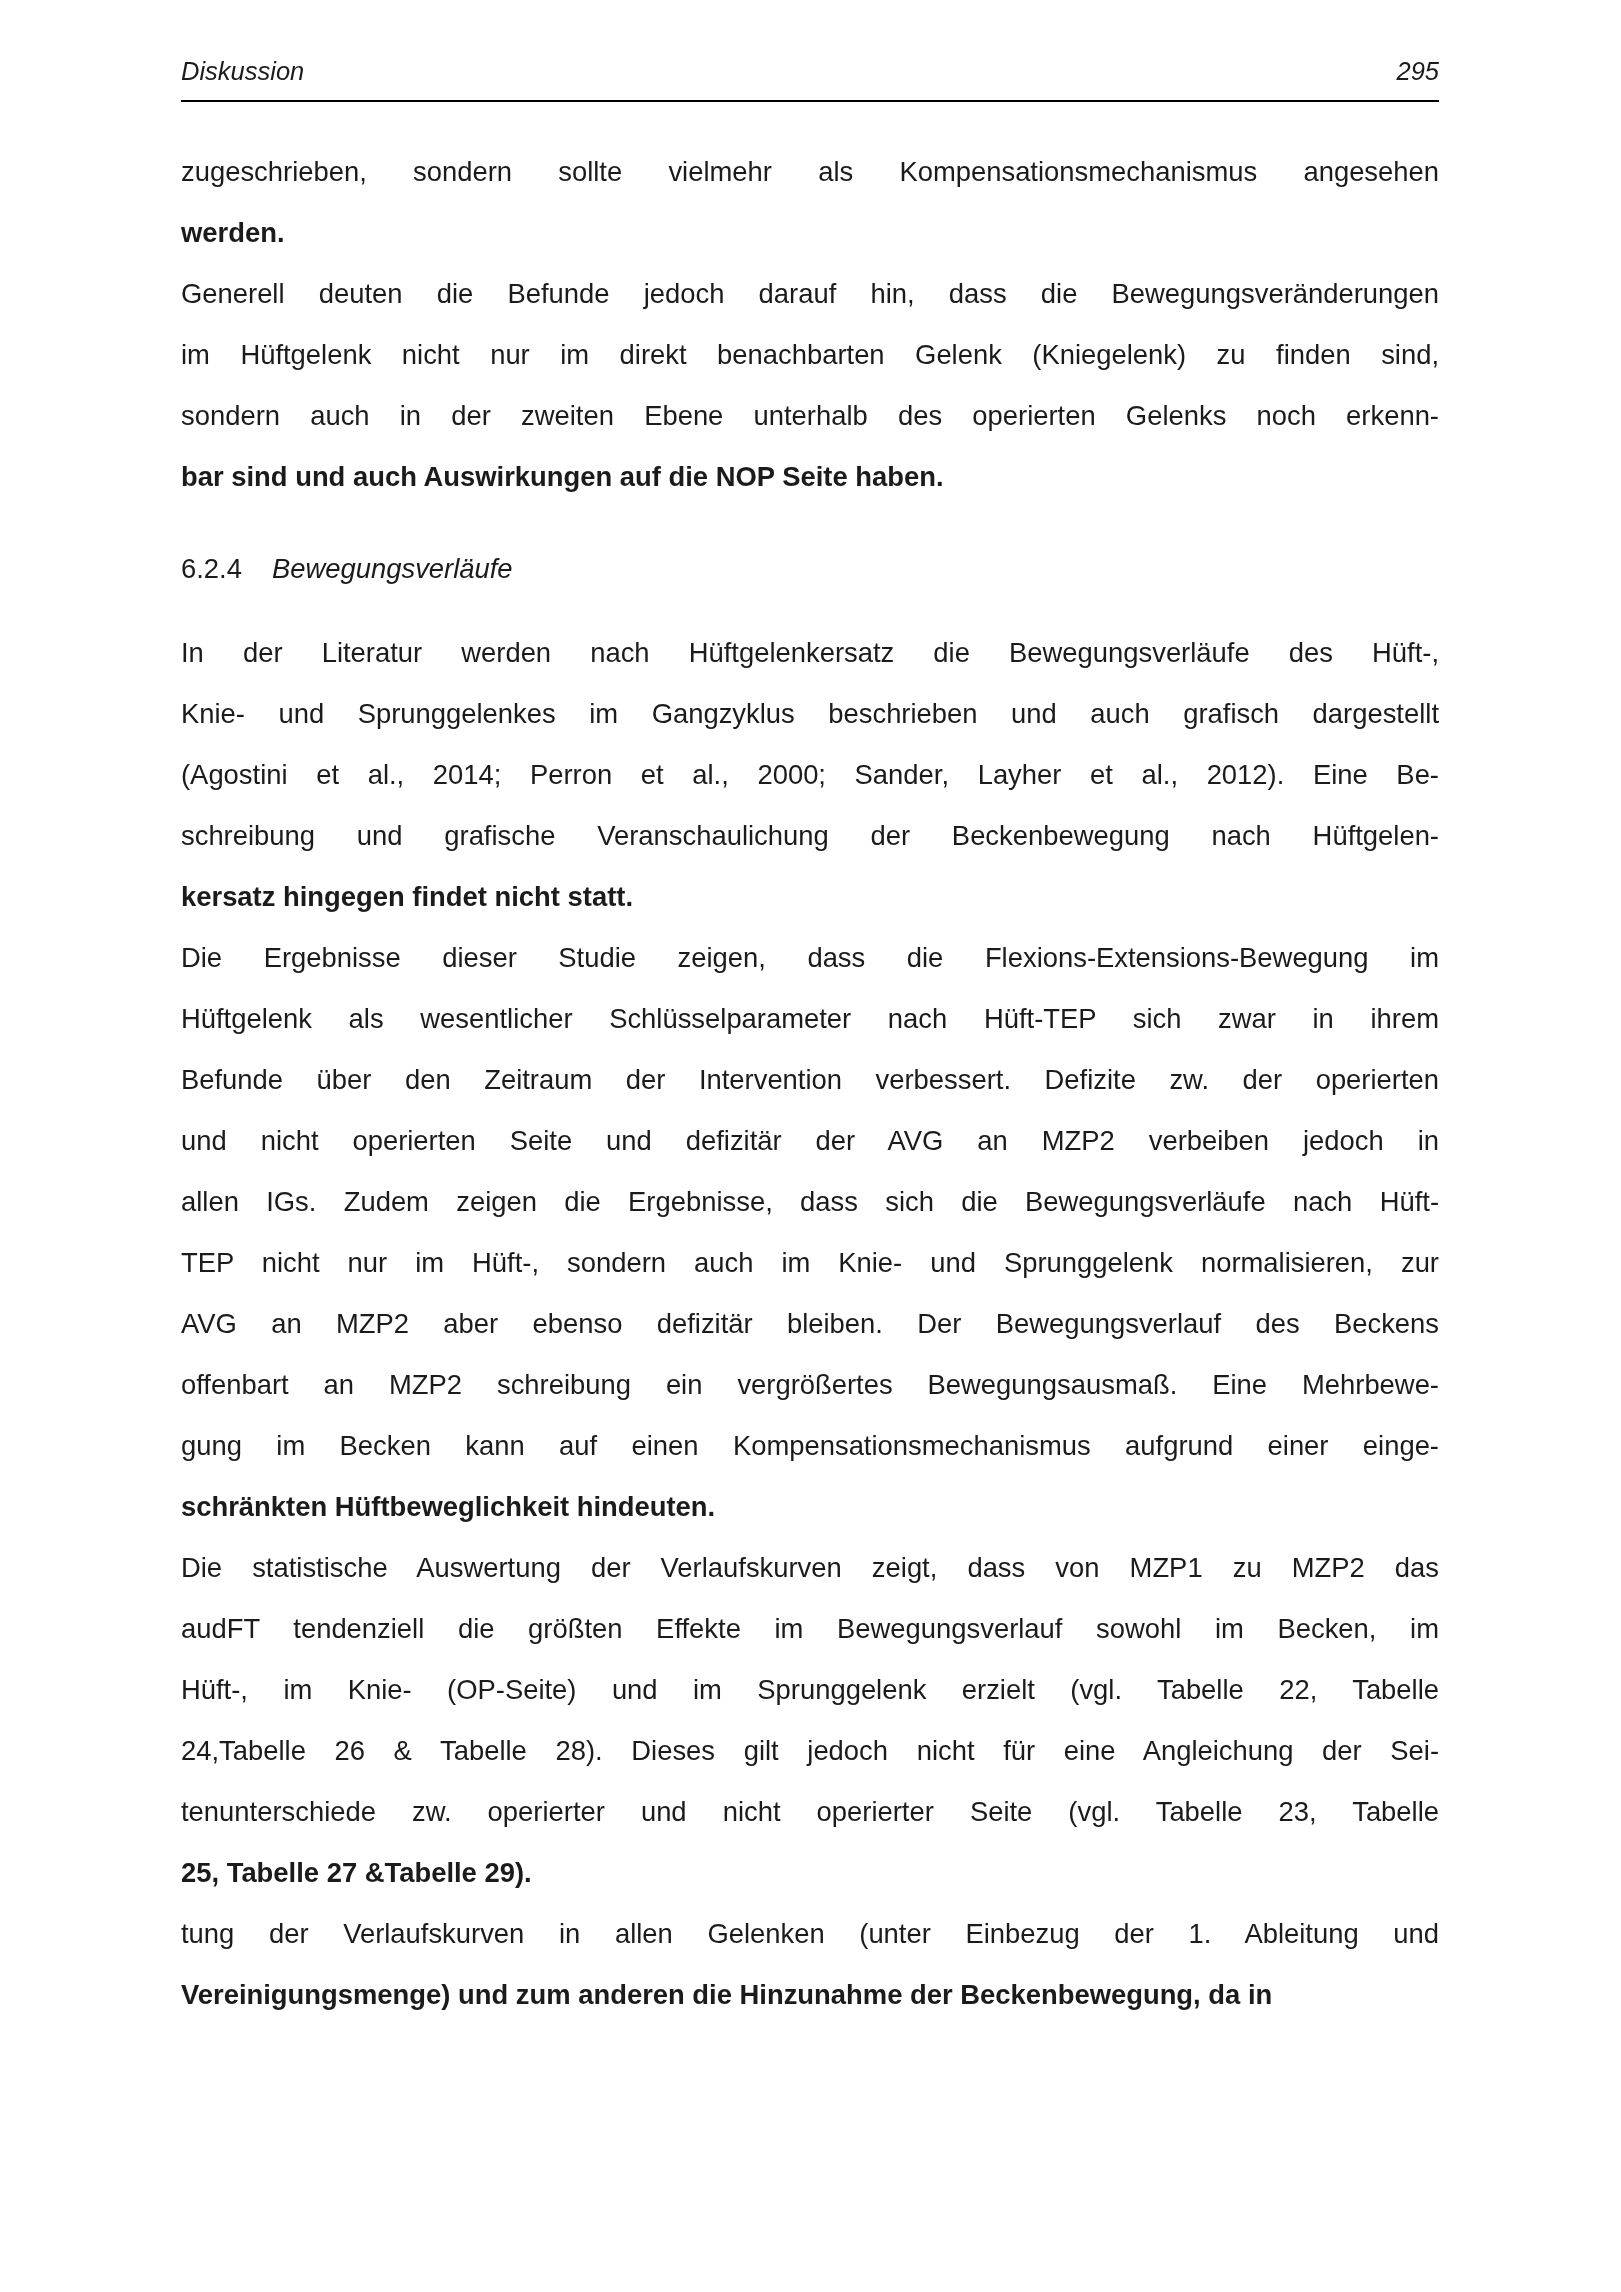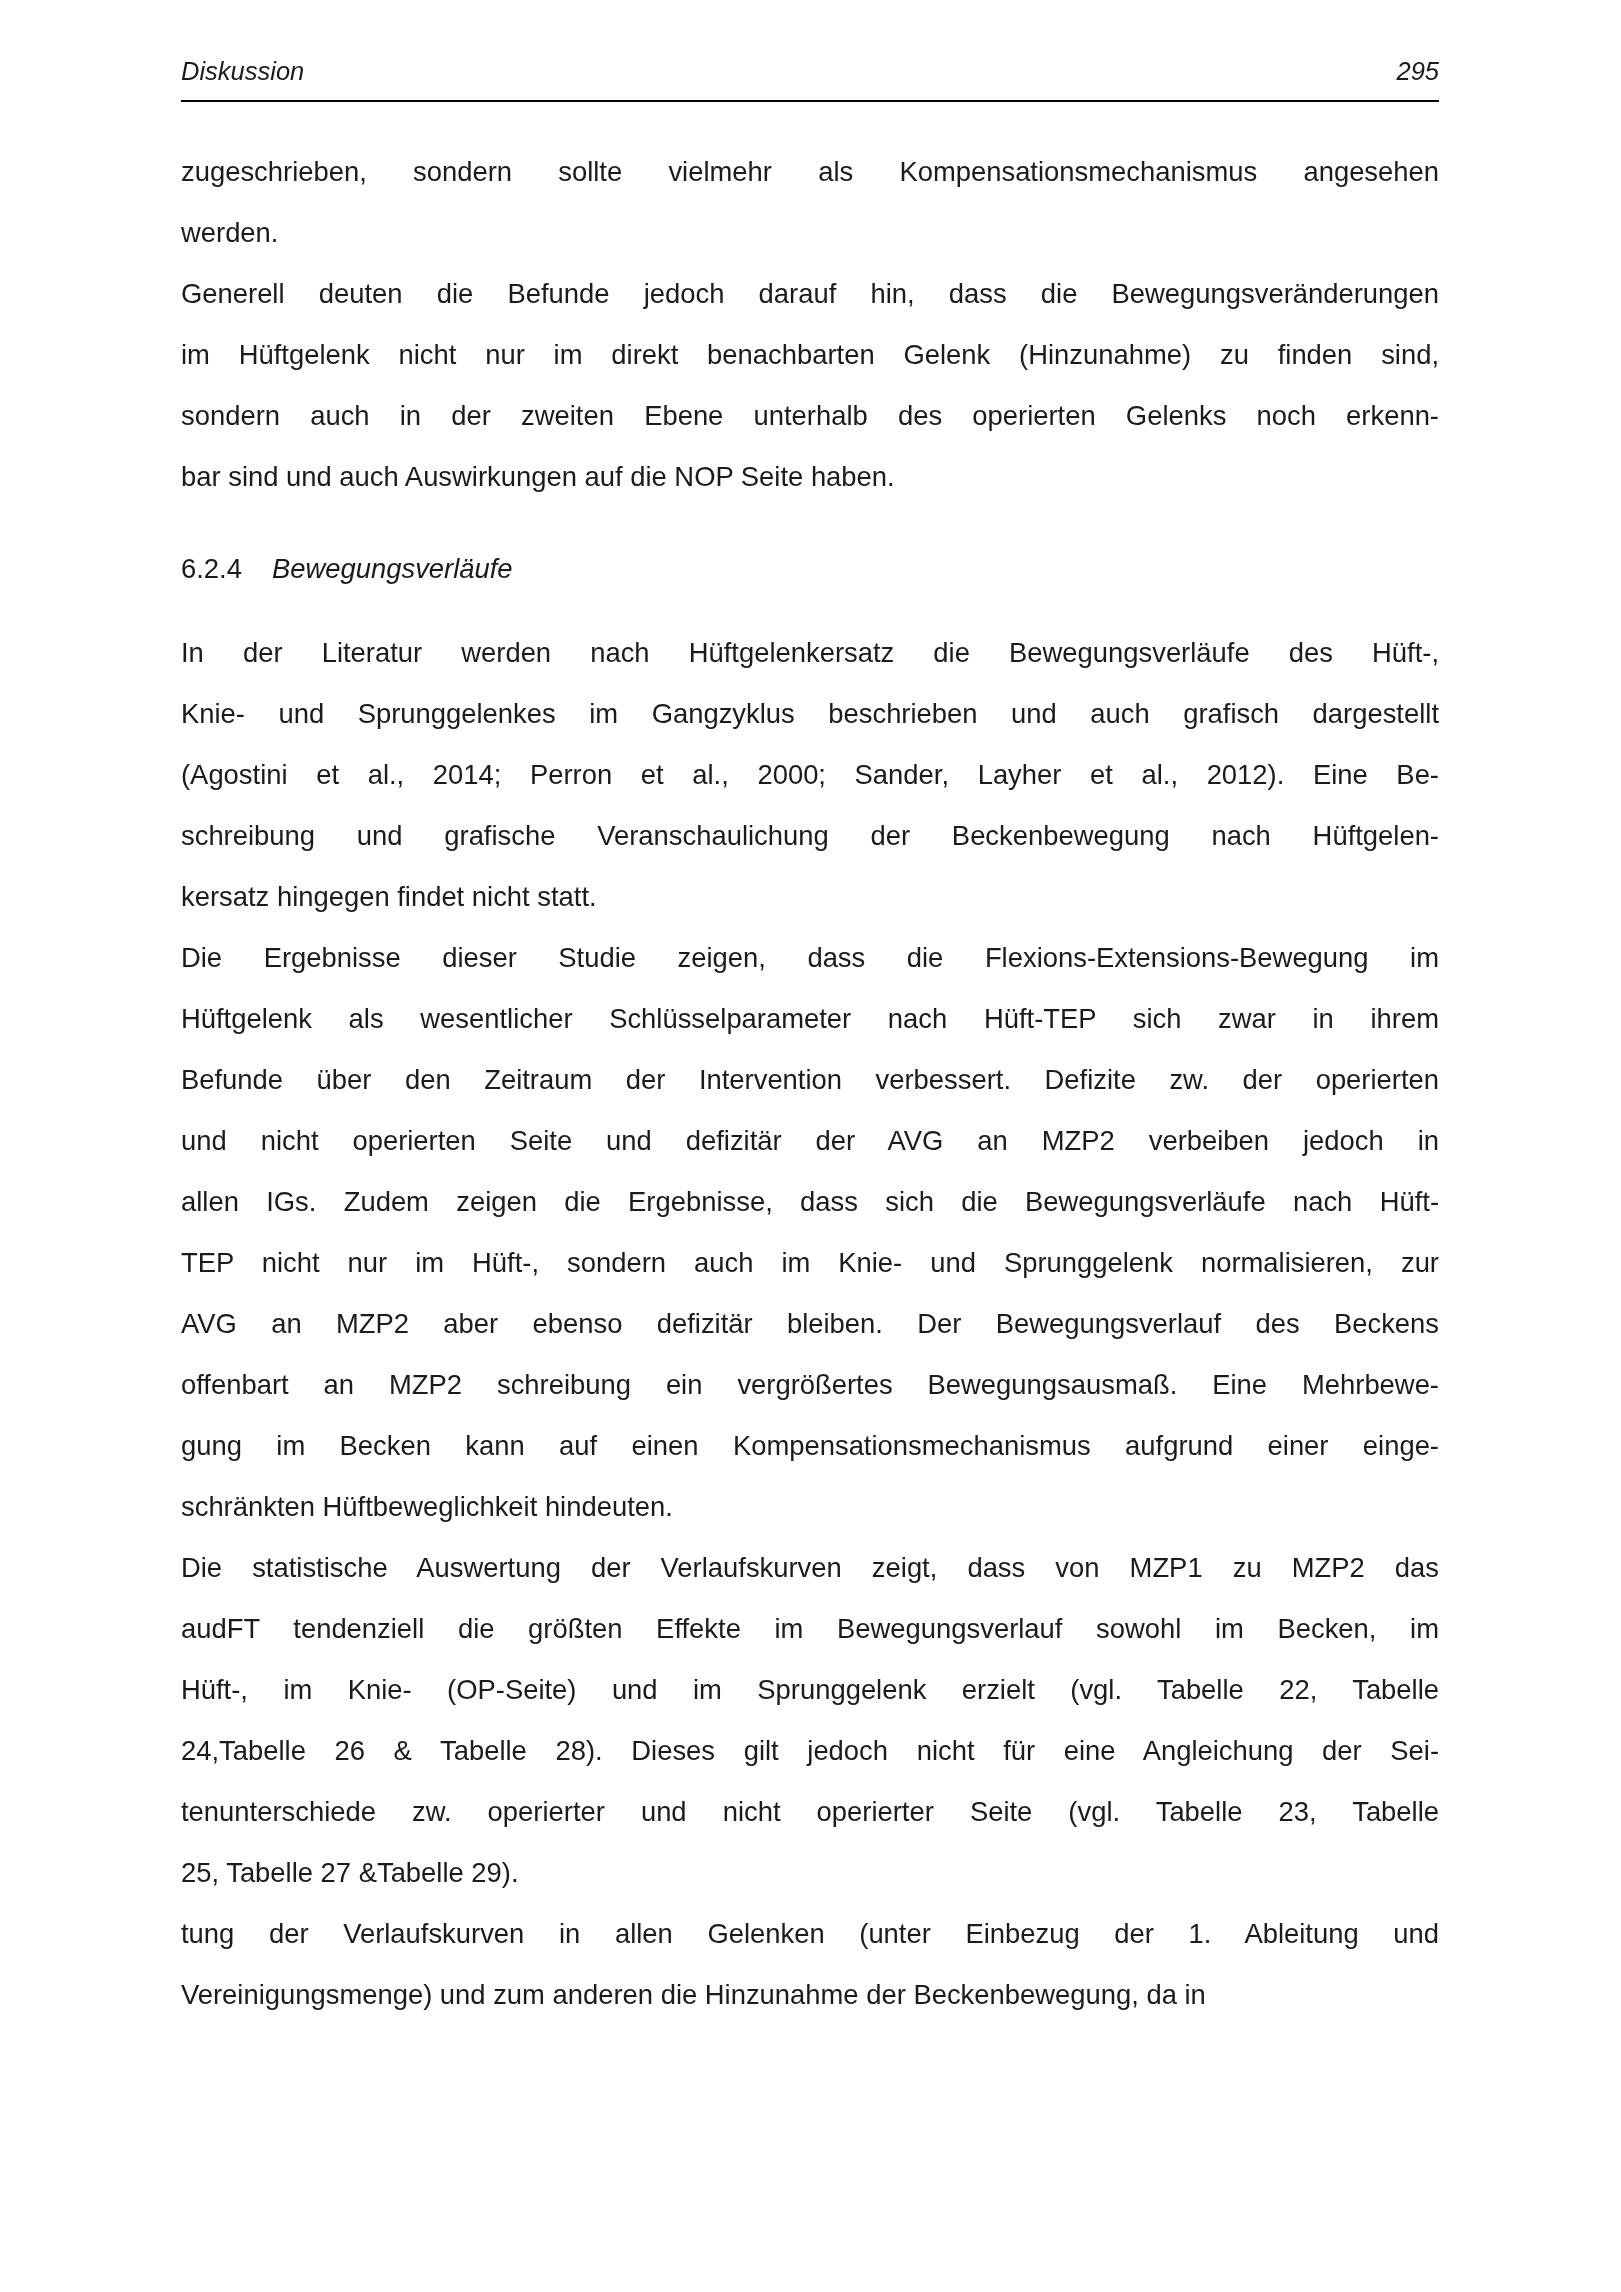--- a/index.html
+++ b/index.html
@@ -39,20 +39,21 @@
   .para {
     text-align: justify;
   }
   .line {
     text-align: justify;
     text-align-last: justify;
     white-space: normal;
   }
   .line.last {
     text-align-last: left;
+    font-weight: bold;
   }
   .heading {
     margin-top: 31px;
     margin-bottom: 23.5px;
     font-size: 27.4px;
   }
   .heading .num {
     display: inline-block;
     width: 91px;
     font-style: normal;
@@ -71,21 +72,21 @@
     <span>295</span>
   </div>
 
   <div class="doc-body">
       <div class="para">
         <div class="line">zugeschrieben, sondern sollte vielmehr als Kompensationsmechanismus angesehen</div>
         <div class="line last">werden.</div>
       </div>
       <div class="para">
         <div class="line">Generell deuten die Befunde jedoch darauf hin, dass die Bewegungsveränderungen</div>
-        <div class="line">im Hüftgelenk nicht nur im direkt benachbarten Gelenk (Hinzunahme) zu finden sind,</div>
+        <div class="line">im Hüftgelenk nicht nur im direkt benachbarten Gelenk (Kniegelenk) zu finden sind,</div>
         <div class="line">sondern auch in der zweiten Ebene unterhalb des operierten Gelenks noch erkenn-</div>
         <div class="line last">bar sind und auch Auswirkungen auf die NOP Seite haben.</div>
       </div>
       <div class="heading"><span class="num">6.2.4</span><span class="title">Bewegungsverläufe</span></div>
       <div class="para">
         <div class="line">In der Literatur werden nach Hüftgelenkersatz die Bewegungsverläufe des Hüft-,</div>
         <div class="line">Knie- und Sprunggelenkes im Gangzyklus beschrieben und auch grafisch dargestellt</div>
         <div class="line">(Agostini et al., 2014; Perron et al., 2000; Sander, Layher et al., 2012). Eine Be-</div>
         <div class="line">schreibung und grafische Veranschaulichung der Beckenbewegung nach Hüftgelen-</div>
         <div class="line last">kersatz hingegen findet nicht statt.</div>

